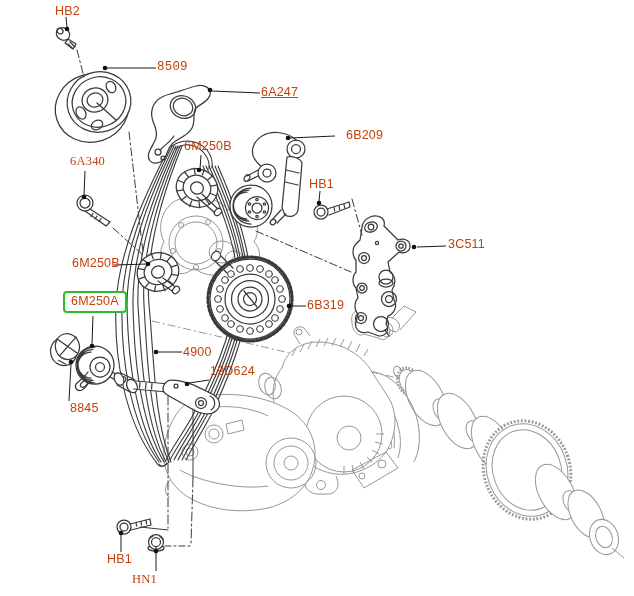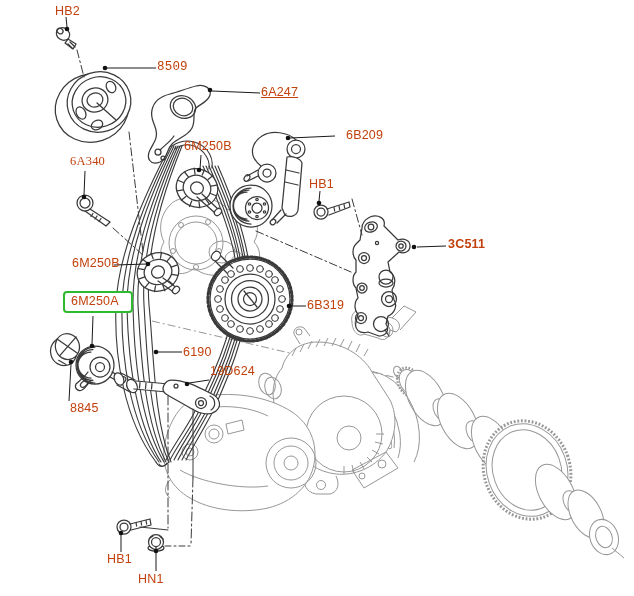--- a/index.html
+++ b/index.html
@@ -14,21 +14,21 @@
     font-size:12.5px;
     line-height:13px;
     letter-spacing:.2px;
     white-space:nowrap;
     cursor:pointer;
     user-select:none;
   }
   .lbl.highlight{
     border:2.5px solid #2dbb2d;
     border-radius:4px;
-    padding:2px 12px 3px 6px;
+    padding:2px 6px 3px 6px;
     background:#ffffff;
   }
 </style>
 </head>
 <body>
 
 <div id="stage">
 
 <svg id="art" width="634" height="596" viewBox="0 0 634 596">
 
@@ -391,24 +391,24 @@
         <circle cx="121" cy="533" r="2.3"></circle>
         <circle cx="156" cy="551" r="2.3"></circle>
   </g>
 </svg>
 
   <div class="lbl" style="left:55px;top:5px;">HB2</div>
   <div class="lbl" style="left:157px;top:61px;font-family:Liberation Mono, monospace;">8509</div>
   <div class="lbl" style="left:261px;top:86px;text-decoration:underline;">6A247</div>
   <div class="lbl" style="left:336px;top:129px;margin-left:10px;">6B209</div>
   <div class="lbl" style="left:309px;top:178px;">HB1</div>
-  <div class="lbl" style="left:448px;top:238px;font-weight:bold;">3C511</div>
+  <div class="lbl" style="left:448px;top:238px;">3C511</div>
   <div class="lbl" style="left:70px;top:155px;font-family:Liberation Serif, serif;">6A340</div>
   <div class="lbl" style="left:184px;top:140px;">6M250B</div>
   <div class="lbl" style="left:72px;top:257px;">6M250B</div>
   <div class="lbl highlight" style="left:63px;top:291px;">6M250A</div>
   <div class="lbl" style="left:70px;top:402px;">8845</div>
-  <div class="lbl" style="left:183px;top:346px;">6190</div>
+  <div class="lbl" style="left:183px;top:346px;">4900</div>
   <div class="lbl" style="left:210px;top:365px;">19D624</div>
   <div class="lbl" style="left:307px;top:299px;text-align:right;">6B319</div>
   <div class="lbl" style="left:107px;top:553px;">HB1</div>
-  <div class="lbl" style="left:138px;top:573px;">HN1</div>
+  <div class="lbl" style="left:132px;top:573px;font-family:Liberation Serif, serif;">HN1</div>
 </div>
 
 </body></html>

